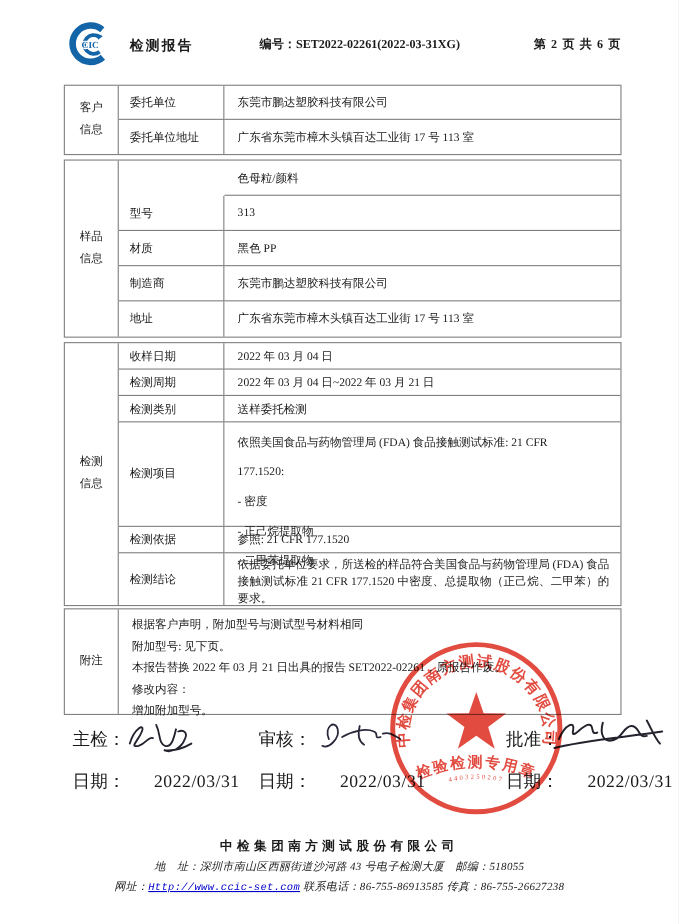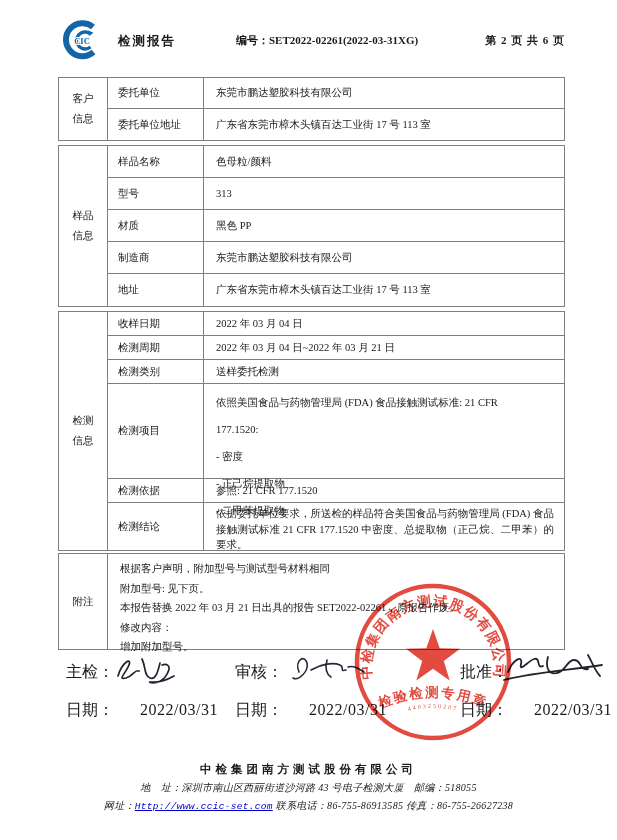--- a/index.html
+++ b/index.html
@@ -81,21 +81,20 @@
 信息</div>
     <div class="cell lbl" style="grid-row:1;">委托单位</div>
     <div class="cell val last-col" style="grid-row:1;">东莞市鹏达塑胶科技有限公司</div>
     <div class="cell lbl last-row" style="grid-row:2;">委托单位地址</div>
     <div class="cell val last-col last-row" style="grid-row:2;">广东省东莞市樟木头镇百达工业街 17 号 113 室</div>
   </div>
 
   <div class="tbl" id="tbl-sample">
     <div class="cell sec-label pre" style="grid-row:1 / span 5;">样品
 信息</div>
-    <div class="cell lbl" style="grid-row:1;">样品名称</div>
     <div class="cell val last-col" style="grid-row:1;">色母粒/颜料</div>
     <div class="cell lbl" style="grid-row:2;">型号</div>
     <div class="cell val last-col" style="grid-row:2;">313</div>
     <div class="cell lbl" style="grid-row:3;">材质</div>
     <div class="cell lbl" style="grid-row:4;">制造商</div>
     <div class="cell val last-col" style="grid-row:3;">黑色 PP</div>
     <div class="cell val last-col" style="grid-row:4;">东莞市鹏达塑胶科技有限公司</div>
     <div class="cell lbl last-row" style="grid-row:5;">地址</div>
     <div class="cell val last-col last-row" style="grid-row:5;">广东省东莞市樟木头镇百达工业街 17 号 113 室</div>
   </div>

